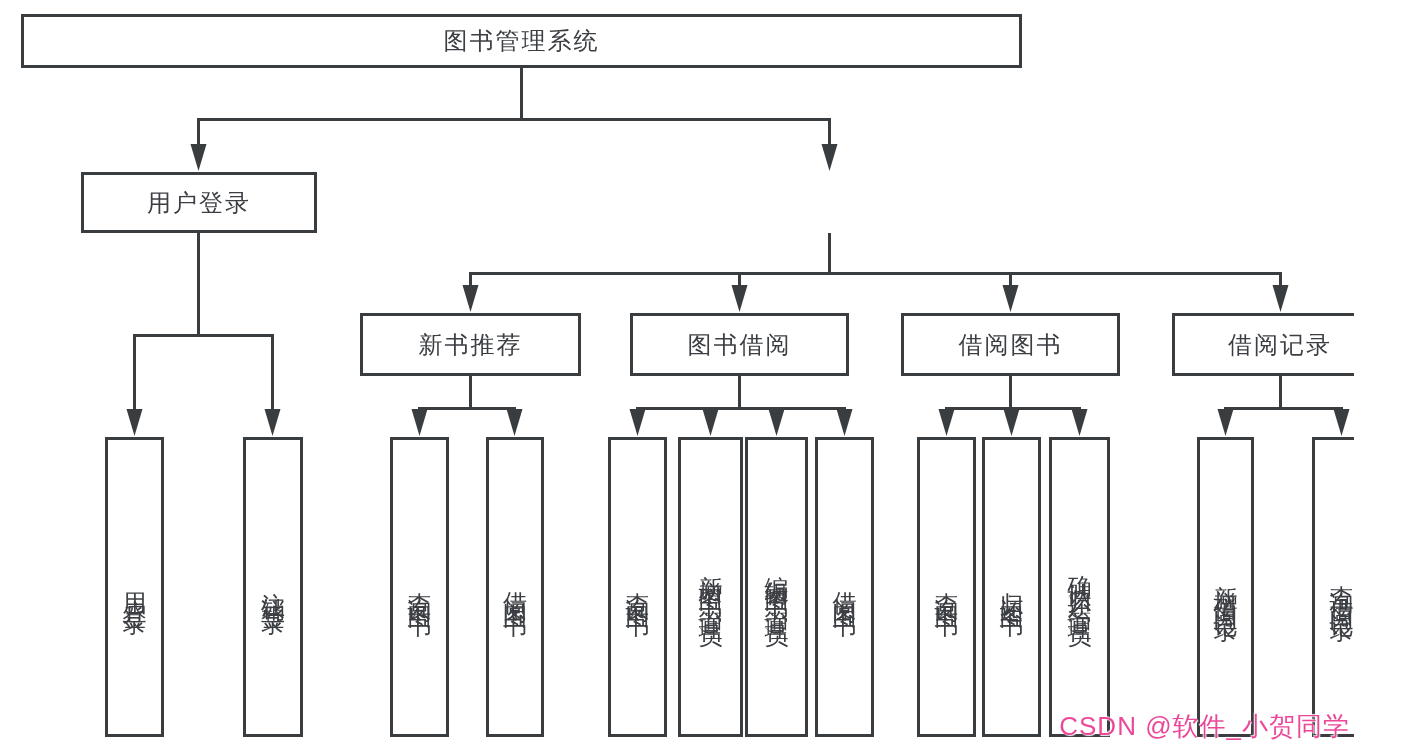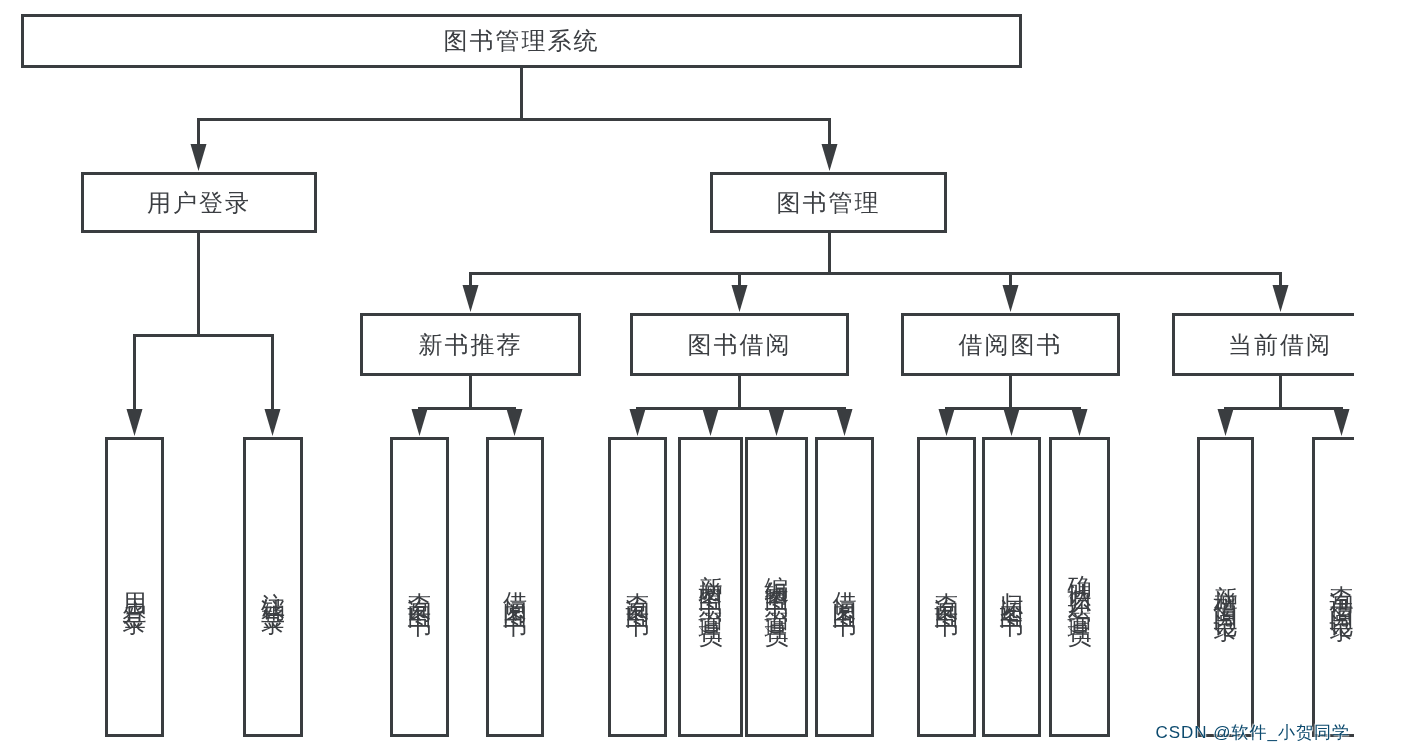--- a/index.html
+++ b/index.html
@@ -37,22 +37,22 @@
     text-orientation: mixed;
     font-size: 24px;
     letter-spacing: 7px;
     line-height: 1;
   }
   .watermark {
     position: absolute;
     right: 4px;
     bottom: 3px;
     z-index: 3;
-    font-size: 17px;
-    color: #0c4a6e;
+    font-size: 26px;
+    color: #ec4899;
     letter-spacing: 1px;
     text-shadow: 1px 1px 1px rgba(255,255,255,0.95), -1px -1px 1px rgba(255,255,255,0.95);
     white-space: nowrap;
   }
 </style>
 </head>
 <body>
 
 <div class="canvas">
 
@@ -99,38 +99,35 @@
   </svg>
 
   <div class="node" style="left:21px;top:14px;width:1001px;height:54px">
     <span>图书管理系统</span>
   </div>
 
   <div class="node" style="left:81px;top:172px;width:236px;height:61px">
     <span>用户登录</span>
   </div>
 
-  <div class="node" style="left:710px;top:172px;width:237px;height:61px">
-    <span>图书管理</span>
-  </div>
 
   <div class="node" style="left:630px;top:313px;width:219px;height:63px">
     <span>图书借阅</span>
   </div>
 
   <div class="node" style="left:360px;top:313px;width:221px;height:63px">
     <span>新书推荐</span>
   </div>
 
   <div class="node" style="left:901px;top:313px;width:219px;height:63px">
     <span>借阅图书</span>
   </div>
 
   <div class="node" style="left:1172px;top:313px;width:216px;height:63px">
-    <span>当前借阅</span>
+    <span>借阅记录</span>
   </div>
 
   <div class="leaf" style="left:105px;top:437px;width:59px;height:300px">
     <span>用户登录</span>
   </div>
 
   <div class="leaf" style="left:243px;top:437px;width:60px;height:300px">
     <span>注销登录</span>
   </div>
 

